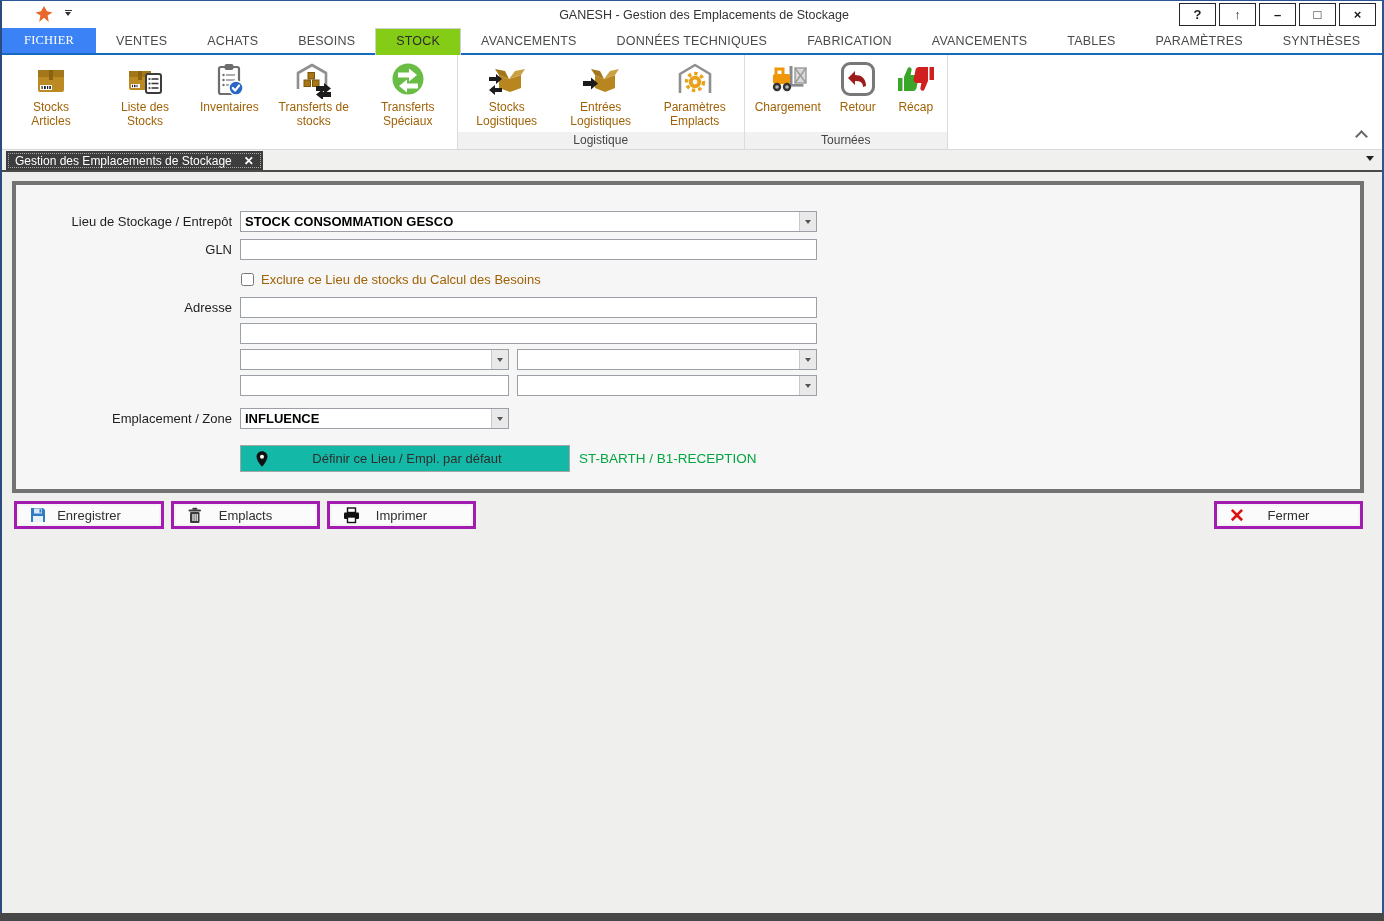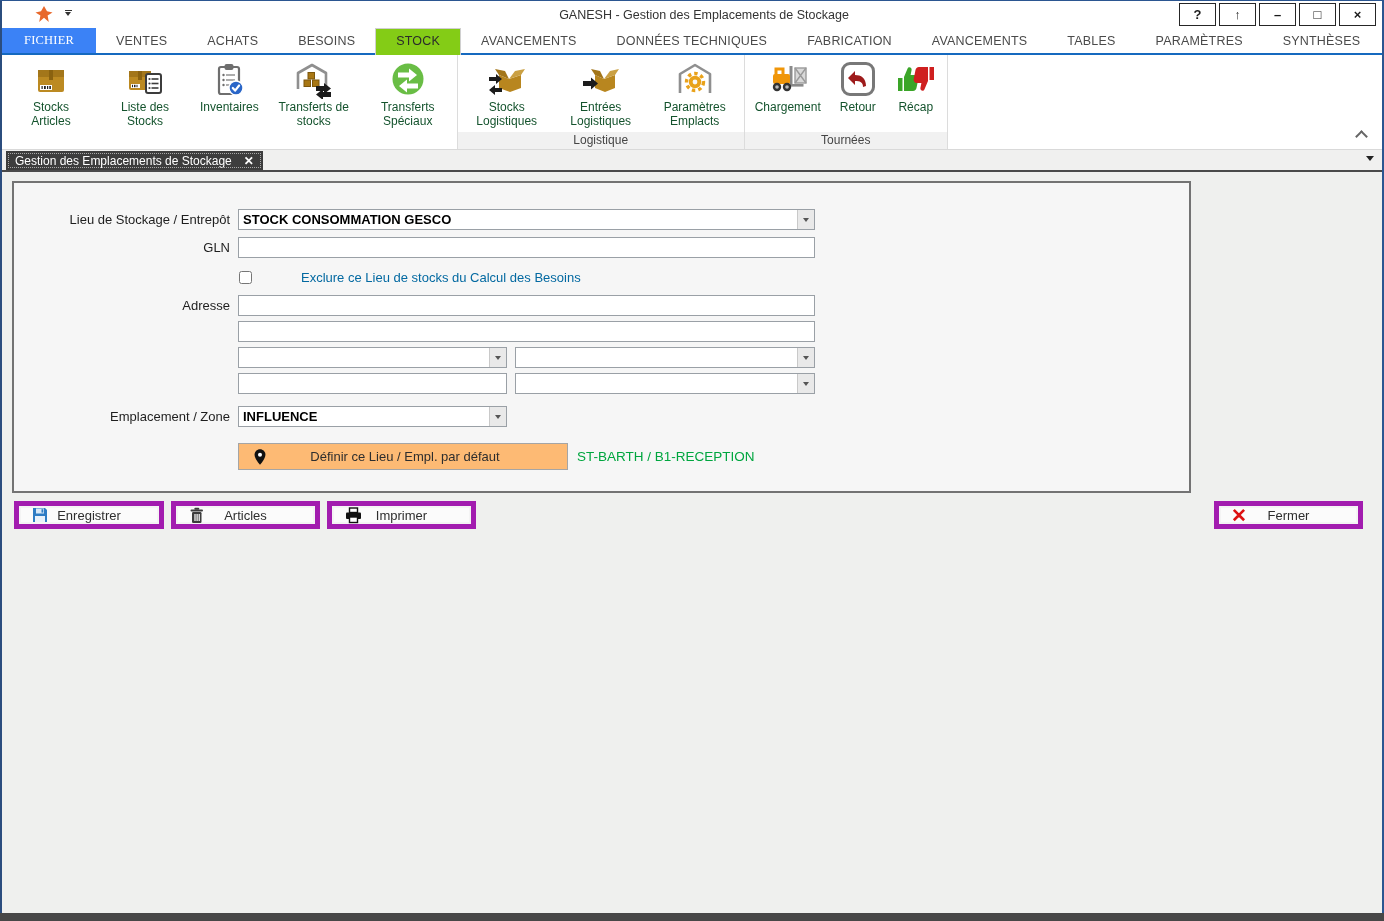--- a/index.html
+++ b/index.html
@@ -30,52 +30,52 @@
   .mtab.accent { background:#3b82f6; color:#fff; padding:0 22px;font-family:Liberation Serif, serif; }
   .mtab.selected { background:#84cc16; color:#2b2b2b; border:1px solid #d0d0d0; border-bottom:none; margin-bottom:-2px; padding-bottom:2px; z-index:2; }
 
   
   .ribbon { position:absolute; left:2px; right:2px; top:55px; height:95px; background:#fff; border-bottom:1px solid #d9d9d9; display:flex; align-items:stretch; }
   .rgroup { display:flex; flex-direction:column; border-right:1px solid #dcdcdc; }
   .rgroup-items { flex:1; display:flex; align-items:flex-start; padding:2px 2px 0 2px; }
   .rgroup-footer { height:17px; background:#f1f1f1; text-align:center; font-size:12px; color:#454545; line-height:16px; }
   .ritem { display:flex; flex-direction:column; align-items:center; padding:1px 8px; cursor:default; }
   .ritem .ricon { width:42px; height:42px; display:flex; align-items:center; justify-content:center; }
-  .ritem .rlabel { font-size:12px; color:#14532d; text-align:center; line-height:13.5px; max-width:78px; margin-top:1px; }
+  .ritem .rlabel { font-size:12px; color:#a16207; text-align:center; line-height:13.5px; max-width:78px; margin-top:1px; }
   .collapse-chevron { position:absolute; right:16px; bottom:8px; width:9px; height:9px; border-top:2px solid #666; border-right:2px solid #666; transform:rotate(-45deg); cursor:default; }
   .retour-box { width:34px; height:34px; border:3.5px solid #787878; border-radius:9px; background:#fff; display:flex; align-items:center; justify-content:center; }
 
   
   .tabstrip { position:absolute; left:2px; right:2px; top:150px; height:22px; background:#f0f0ef; border-bottom:2px solid #4a4a4a; }
   .doc-tab { position:absolute; left:4px; top:1px; height:19px; background:#3d3d3d; color:#fff; display:flex; align-items:center; gap:12px; padding:0 9px; font-size:12px; outline:1px dotted #a8a8a8; outline-offset:-3px; cursor:default; }
   .doc-tab .x { font-weight:bold; font-size:12px; cursor:pointer; }
   .strip-dd { position:absolute; right:8px; top:6px; width:0; height:0; border:4px solid transparent; border-top:5px solid #222; cursor:default; }
 
   
   .content { position:absolute; left:2px; right:2px; top:172px; bottom:8px; background:#eff0ee; }
-  .form-panel { position:absolute; left:10px; top:9px; width:1179px; height:312px; background:#f6f6f6; border:2px solid #737373; }
+  .form-panel { position:absolute; left:10px; top:9px; width:1352px; height:312px; background:#f6f6f6; border:4px solid #737373; }
 
   .flabel { position:absolute; font-size:13px; color:#1e1e1e; text-align:right; width:220px; left:0; line-height:21px; white-space:nowrap; padding-right:4px; }
   .tinput { position:absolute; height:21px; border:1px solid #9aa0a6; background:#fff; font-family:"Liberation Sans",sans-serif; font-size:13px; padding:0 4px; color:#111; }
   .combo { position:absolute; height:21px; border:1px solid #9aa0a6; background:#fff; display:flex; align-items:stretch; cursor:default; }
   .combo .val { flex:1; font-size:13px; padding:2px 4px; color:#000; white-space:nowrap; overflow:hidden; }
   .combo .val.bold { font-weight:bold; }
   .combo .dd { width:17px; background:#e9e9e9; border-left:1px solid #c9c9c9; display:flex; align-items:center; justify-content:center; }
   .combo .dd i { width:0; height:0; border:3.5px solid transparent; border-top:4.5px solid #555; margin-top:4px; }
 
   .chk-row { position:absolute; display:flex; align-items:center; gap:7px; }
   .chk-row input { width:13px; height:13px; accent-color:#fff; }
-  .chk-label { font-size:13px; color:#0369a1;margin-left:42px; }
-
-  .default-btn { position:absolute; height:27px; background:#fdba74; border:1px solid #a5a5a5; display:flex; align-items:center; cursor:pointer; }
+  .chk-label { font-size:13px; color:#a16207; }
+
+  .default-btn { position:absolute; height:27px; background:#14b8a6; border:1px solid #a5a5a5; display:flex; align-items:center; cursor:pointer; }
   .default-btn .pin { margin-left:14px; }
   .default-btn .lbl { flex:1; text-align:center; font-size:13px; color:#2e2e2e; margin-right:24px; }
   .default-loc { position:absolute; font-size:13.5px; color:#00a63f; line-height:27px; white-space:nowrap; }
 
-  .action-btn { position:absolute; height:28px; background:#fbfbfb; border:5px solid #a21caf; box-shadow:inset 0 0 0 2px #f4f4f4; display:flex; align-items:center; cursor:pointer; }
+  .action-btn { position:absolute; height:28px; background:#fbfbfb; border:3px solid #a21caf; box-shadow:inset 0 0 0 2px #f4f4f4; display:flex; align-items:center; cursor:pointer; }
   .action-btn .aicon { position:absolute; left:12px; display:flex; align-items:center; }
   .action-btn .albl { flex:1; text-align:center; font-size:13px; color:#2e2e2e; }
   .close-x { font-size:19px; font-weight:bold; color:#dd1111; line-height:1; }
 </style>
 </head>
 <body>
 
 <div id="app">
   <div class="edge edge-left"></div>
   <div class="edge edge-right"></div>
@@ -371,21 +371,21 @@
       <span class="aicon">
         <svg width="17" height="18" viewBox="0 0 17 18">
           <rect x="4" y="6" width="9.5" height="11" rx="1.2" fill="#3c3c3c"></rect>
           <rect x="2.5" y="3.6" width="12.5" height="2" rx="1" fill="#3c3c3c"></rect>
           <rect x="6.3" y="1.8" width="5" height="2" rx="1" fill="#3c3c3c"></rect>
           <rect x="6.4" y="8" width="1.2" height="7" fill="#fff"></rect>
           <rect x="8.5" y="8" width="1.2" height="7" fill="#fff"></rect>
           <rect x="10.6" y="8" width="1.2" height="7" fill="#fff"></rect>
         </svg>
       </span>
-      <span class="albl">Articles</span>
+      <span class="albl">Emplacts</span>
     </div>
     <div class="action-btn" style="left:325px; top:329px; width:149px;">
       <span class="aicon">
         <svg width="19" height="18" viewBox="0 0 19 18">
           <rect x="5.5" y="2" width="8" height="4.5" fill="#fff" stroke="#111" stroke-width="1.4"></rect>
           <rect x="2" y="6.5" width="15" height="6.5" rx="1" fill="#111"></rect>
           <rect x="5.5" y="11" width="8" height="5.5" fill="#fff" stroke="#111" stroke-width="1.4"></rect>
         </svg>
       </span>
       <span class="albl">Imprimer</span>

